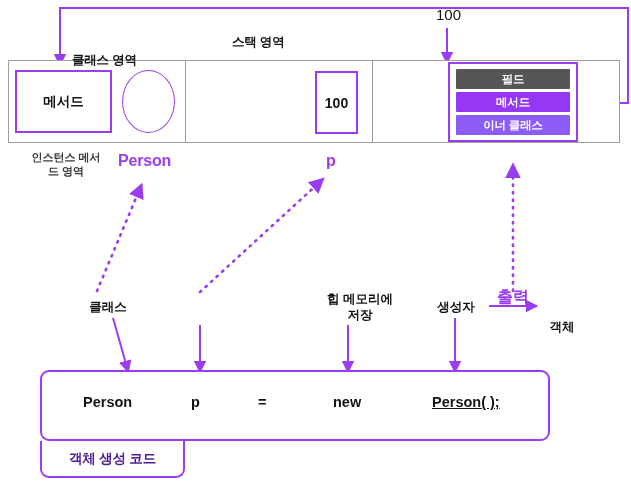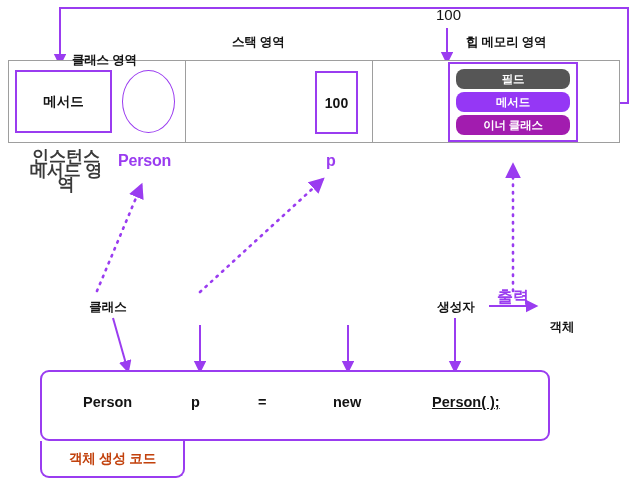--- a/index.html
+++ b/index.html
@@ -69,21 +69,21 @@
     border-radius: 50%;
     box-sizing: border-box;
     background: #fff;
   }
 
   .instance-label {
     position: absolute;
     left: 26px; top: 150px;
     width: 80px;
     text-align: center;
-    font-size: 17px;
+    font-size: 11px;
     font-weight: bold;
     color: #3a3a3a;
     line-height: 14px;
   }
   .person-label {
     position: absolute;
     left: 118px; top: 152px;
     font-size: 16px;
     font-weight: bold;
     color: #9a3cf0;
@@ -124,21 +124,21 @@
     width: 130px; height: 80px;
     border: 2.5px solid #9a3cf0;
     box-sizing: border-box;
     background: #fff;
     display: flex; flex-direction: column;
     justify-content: center; align-items: center;
     gap: 3px;
   }
   .chip {
     width: 114px; height: 20px;
-    border-radius: 8px;
+    border-radius: 1px;
     display: flex; align-items: center; justify-content: center;
     font-size: 11.5px;
     font-weight: bold;
     color: #ffffff;
     letter-spacing: -0.2px;
   }
 
   
   .ann {
     position: absolute;
@@ -193,21 +193,21 @@
     left: 40px; top: 441px;
     width: 145px; height: 37px;
     border: 2px solid #9a3cf0;
     border-top: none;
     border-radius: 0 0 9px 9px;
     box-sizing: border-box;
     background: #fff;
     display: flex; align-items: center; justify-content: center;
     font-size: 13.5px;
     font-weight: bold;
-    color: #c2410c;
+    color: #4c1d95;
     letter-spacing: -0.2px;
   }
 </style>
 </head>
 <body>
 
 <div id="root">
 
   <svg class="svg-layer" viewBox="0 0 631 483" width="631" height="483">
     <defs>
@@ -238,40 +238,41 @@
     <path d="M348,325 L348,371" fill="none" stroke="#9a3cf0" stroke-width="2" marker-end="url(#ah)"></path>
     <path d="M455,318 L455,371" fill="none" stroke="#9a3cf0" stroke-width="2" marker-end="url(#ah)"></path>
   </svg>
 
   <div class="memory-band"></div>
   <div class="band-divider divider-1"></div>
   <div class="band-divider divider-2"></div>
 
   <div class="area-header hdr-class">클래스 영역</div>
   <div class="area-header hdr-stack">스택 영역</div>
-  <div class="area-header hdr-heap">힙 메모리 영역</div>
 
   <div class="method-box">메서드</div>
   <div class="oval"></div>
   <div class="instance-label">인스턴스
 메서드 영역</div>
   <div class="person-label">Person</div>
 
   <div class="stack-box">100</div>
   <div class="p-label">p</div>
 
   <div class="addr-top-label">100</div>
 
   <div class="heap-object">
     <div class="chip" style="background:#565656;">필드</div>
     <div class="chip" style="background:#9537f5;">메서드</div>
-    <div class="chip" style="background:#a21caf;">이너 클래스</div>
+    <div class="chip" style="background:#8b5cf6;">이너 클래스</div>
   </div>
 
   <div class="ann ann-class">클래스</div>
+  <div class="ann ann-heapsave">힙 메모리에
+저장</div>
   <div class="ann ann-ctor">생성자</div>
   <div class="ann-output">출력</div>
   <div class="ann ann-object">객체</div>
 
   <div class="code-box"></div>
   <div class="code-token tok-person">Person</div>
   <div class="code-token tok-p">p</div>
   <div class="code-token tok-eq">=</div>
   <div class="code-token tok-new">new</div>
   <div class="code-token tok-ctor">Person( );</div>

